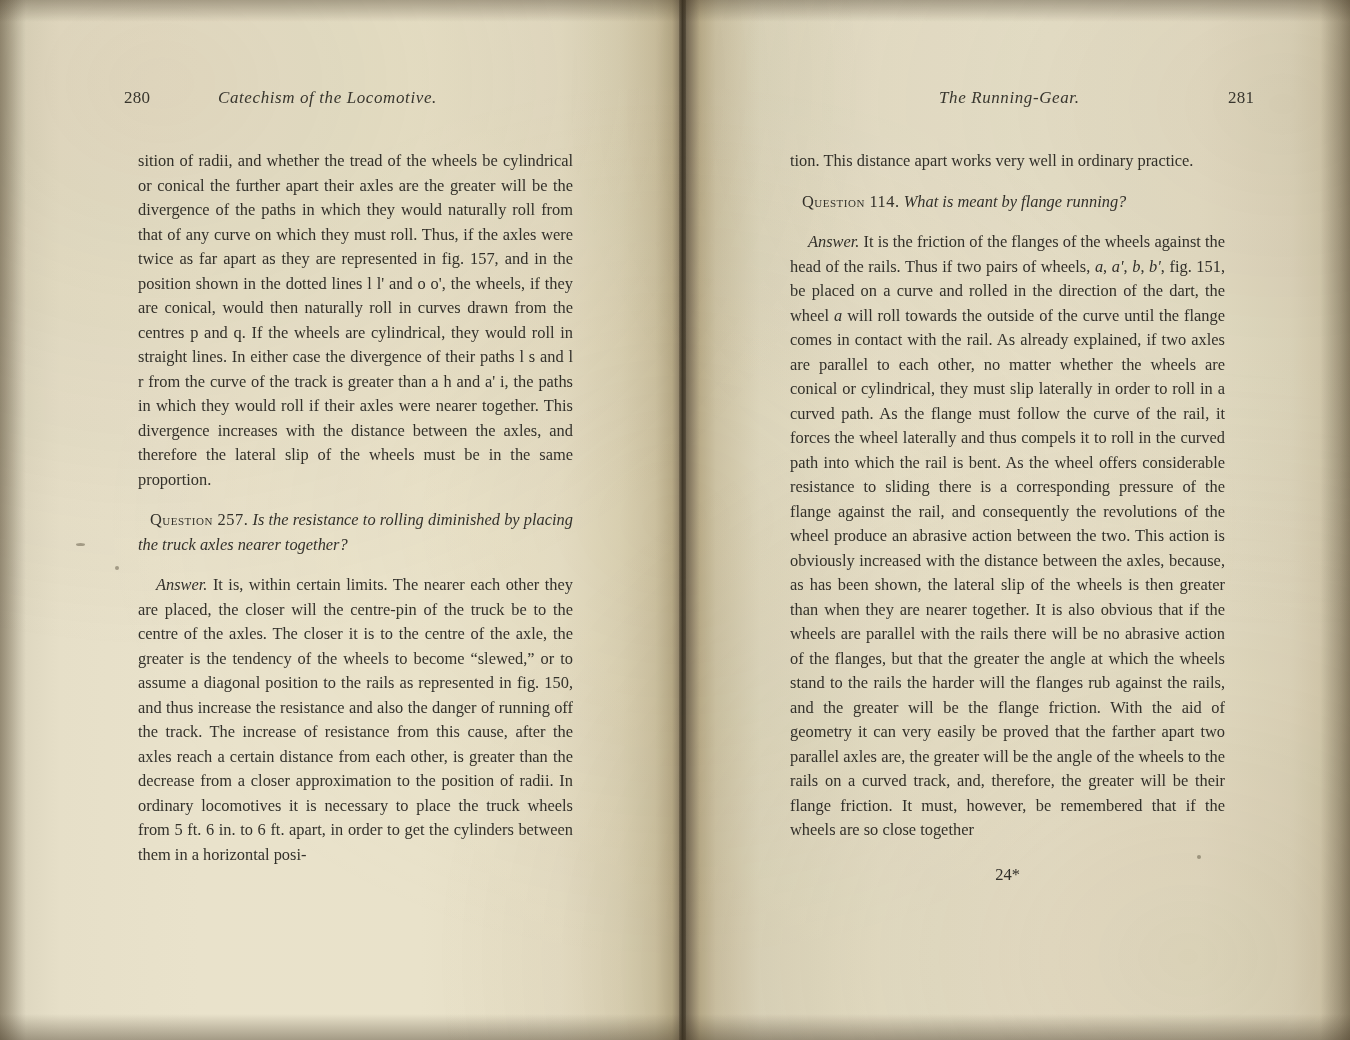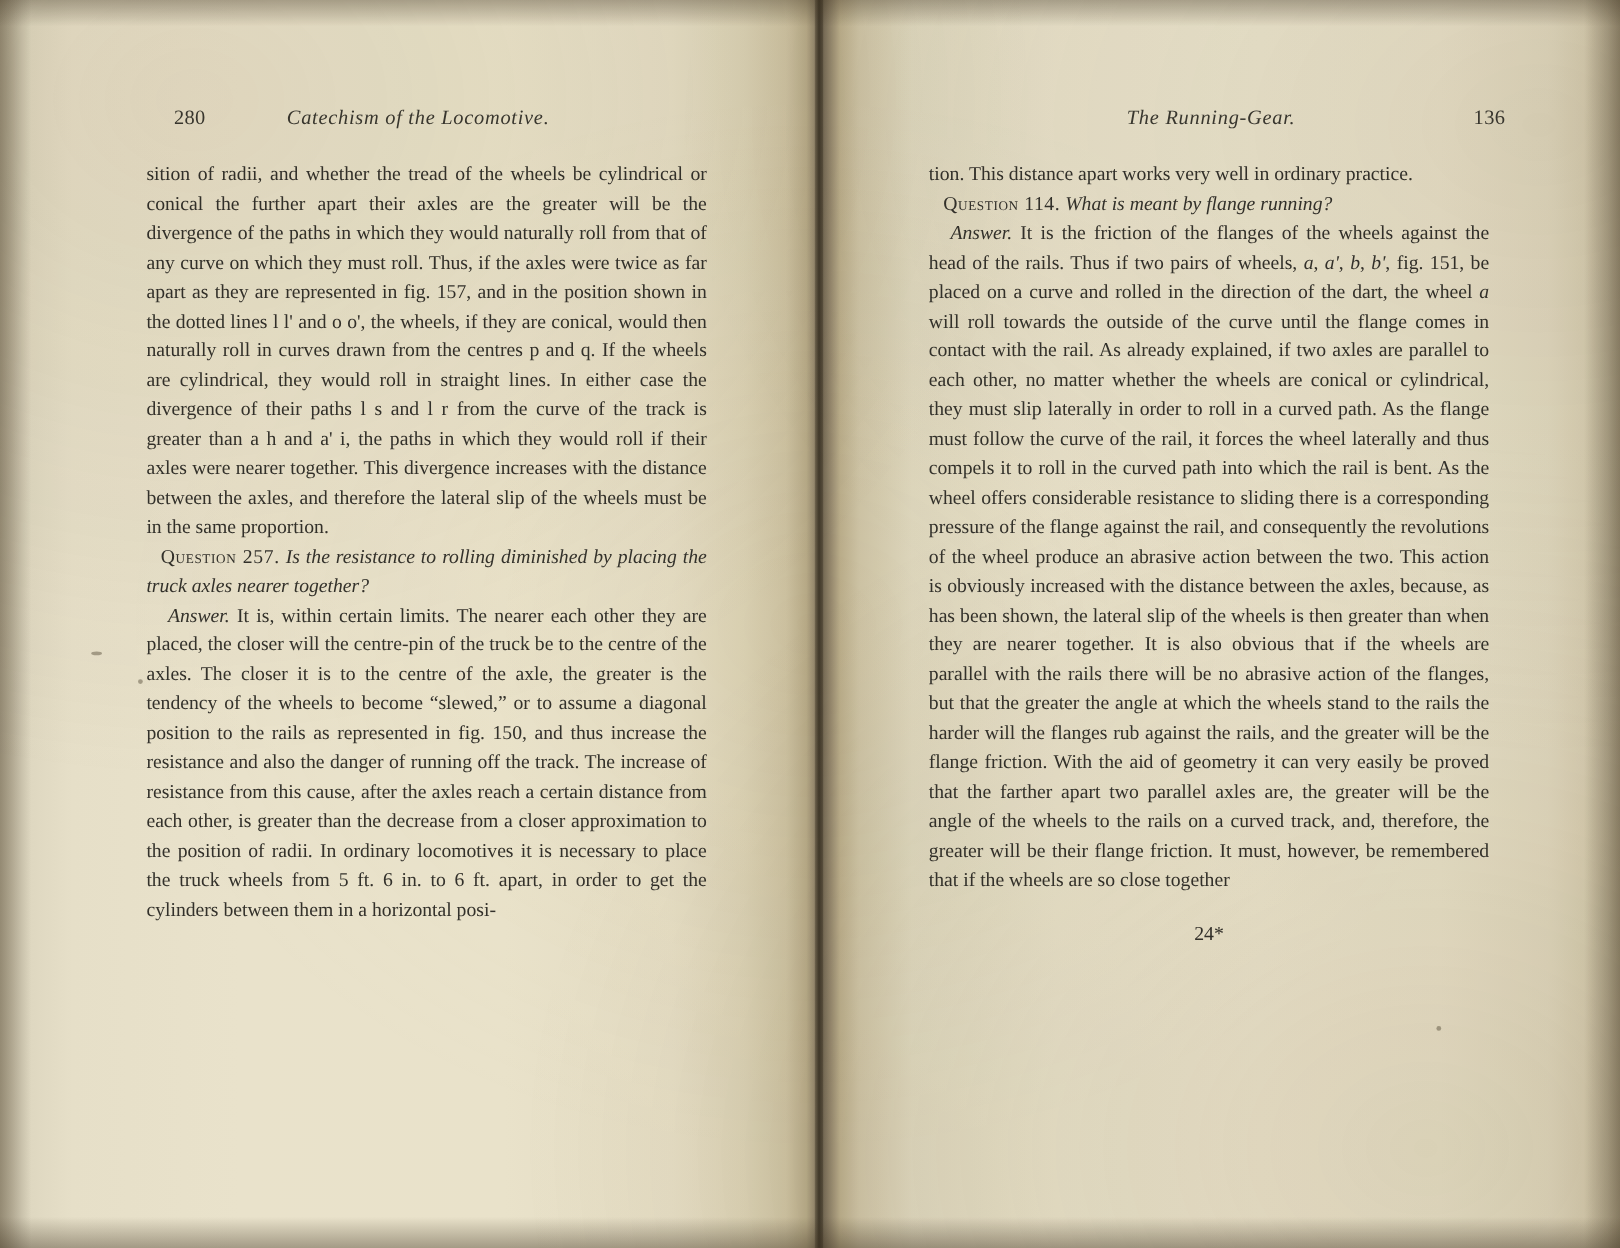--- a/index.html
+++ b/index.html
@@ -42,21 +42,21 @@
       radial-gradient(ellipse at 95% 10%, rgba(120,100,60,0.10), rgba(0,0,0,0) 40%);
     mix-blend-mode: multiply;
     opacity: .85;
   }
 
   .page {
     position: absolute;
     top: 0;
     height: 1040px;
   }
-  .page.left  { left: 0;   width: 685px; padding-left: 21px; }
+  .page.left  { left: 0;   width: 685px; }
   .page.right { left: 685px; width: 665px; padding-left: 16px; }
 
   .header {
     position: absolute;
     top: 88px;
     height: 22px;
     color: #3c3a33;
     font-size: 17.5px;
     letter-spacing: .3px;
   }
@@ -90,21 +90,21 @@
     color: #33312b;
     font-size: 16.4px;
     line-height: 24.5px;
     text-align: justify;
     text-justify: inter-word;
   }
   .page.left .column  { left: 122px; }
   .page.right .column { left: 89px; }
 
   .column p {
-    margin: 0;
+    margin: 16px;
     text-indent: 0;
   }
   .column p.indent {
     text-indent: 18px;
     font-family: Liberation Serif, serif;
   }
   .column p.qpara {
     text-indent: 12px;
   }
 
@@ -191,21 +191,21 @@
     </div>
 
     <div class="speck" style="left:76px; top:543px; width:9px; height:3px;"></div>
     <div class="speck" style="left:115px; top:566px; width:4px; height:4px;"></div>
   </div>
 
   <div class="page right">
 
     <div class="header">
       <span class="runhead">The Running-Gear.</span>
-      <span class="folio">136</span>
+      <span class="folio">281</span>
     </div>
 
     <div class="column">
 
       <p>tion. This distance apart works very well in ordinary practice.</p>
 
       <p class="qpara">
         <span class="smallcaps">Question 114.</span>
         <span class="ital">What is meant by flange running?</span>
       </p>

